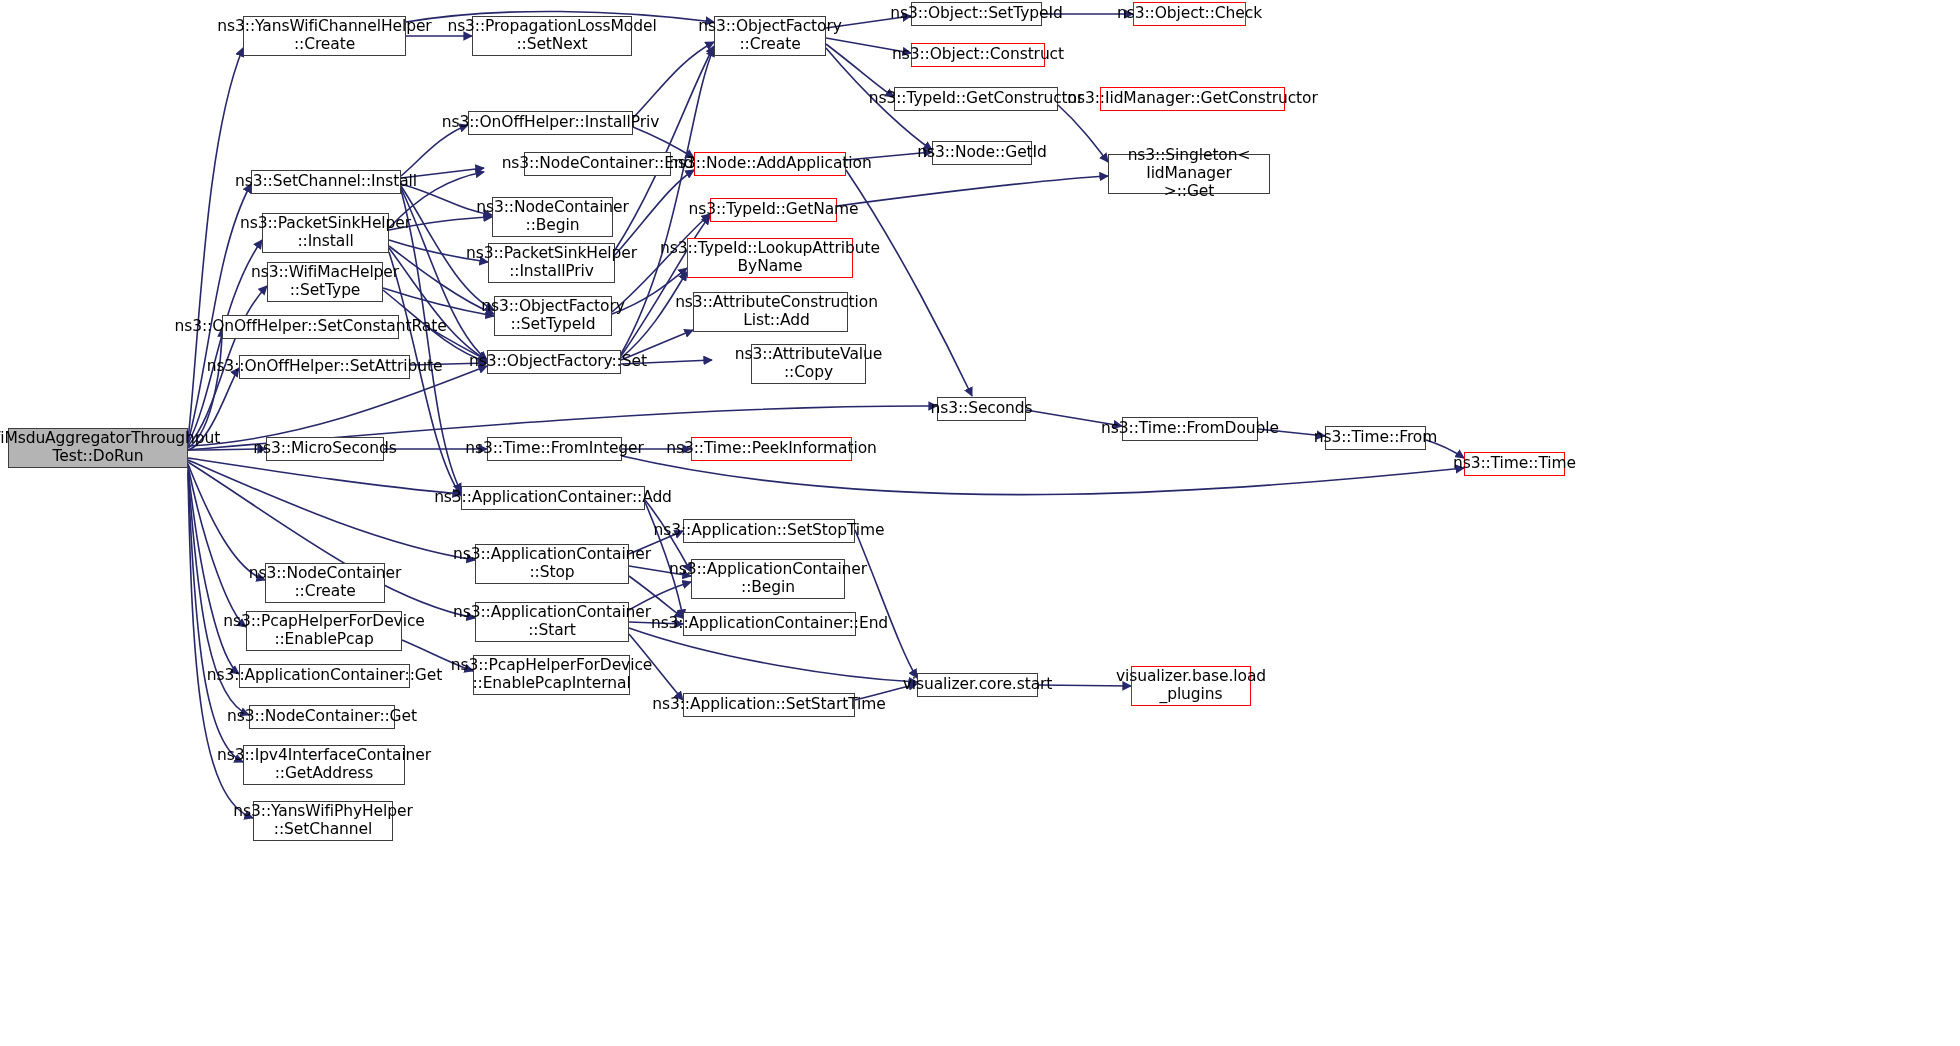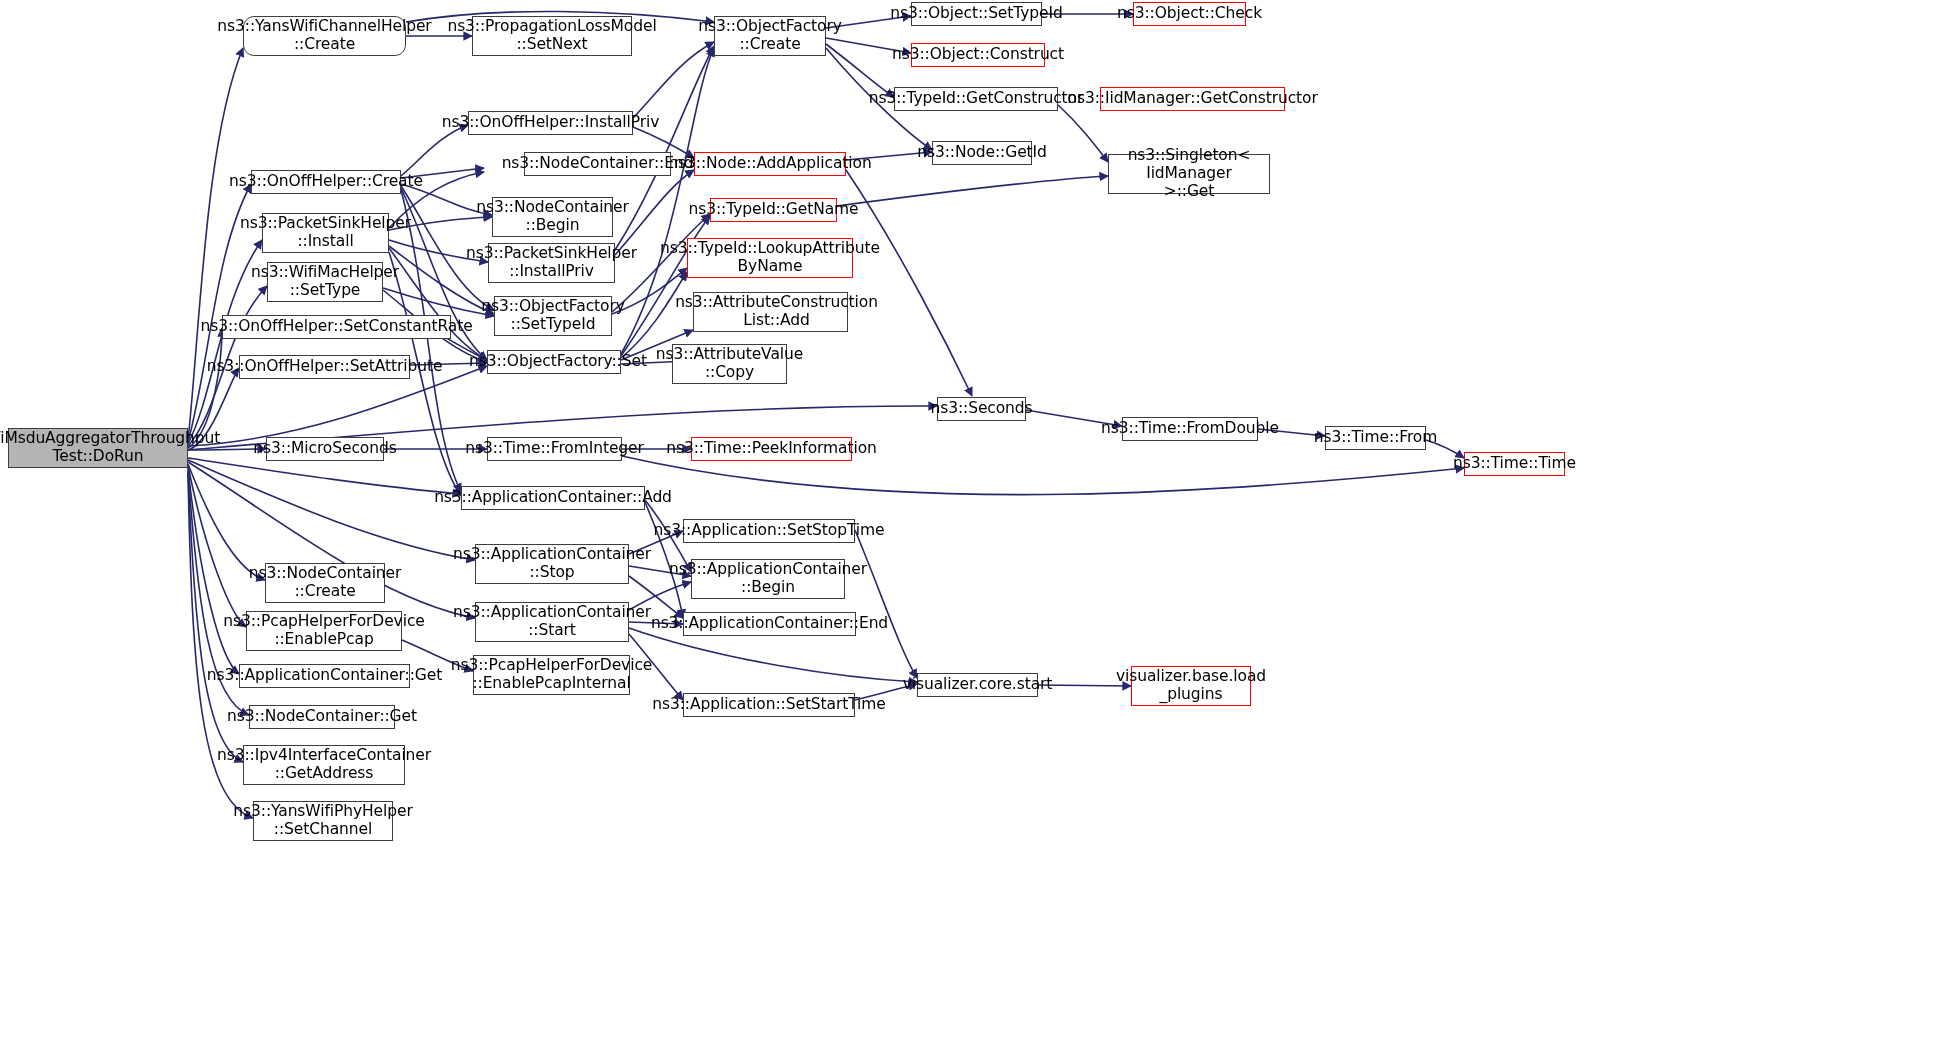--- a/index.html
+++ b/index.html
@@ -132,55 +132,55 @@
         <path d="M629,634 C655,665 670,685 683,700" marker-end="url(#arrow)"></path>
         <path d="M629,628 C720,660 840,678 917,682" marker-end="url(#arrow)"></path>
         <path d="M402,640 C430,652 455,665 473,671" marker-end="url(#arrow)"></path>
         <path d="M855,530 C880,590 900,650 917,678" marker-end="url(#arrow)"></path>
         <path d="M855,700 C880,694 900,688 917,684" marker-end="url(#arrow)"></path>
         <path d="M1038,685 L1131,686" marker-end="url(#arrow)"></path>
       </g>
   </svg>
 <div class="node root" style="left: 8px; top: 428px; width: 180px; height: 40px;">WifiMsduAggregatorThroughput
 Test::DoRun</div>
-    <div class="node" style="left: 243px; top: 16px; width: 163px; height: 40px; border-radius: 11px;">ns3::YansWifiChannelHelper
+    <div class="node" style="left: 243px; top: 16px; width: 163px; height: 40px;">ns3::YansWifiChannelHelper
 ::Create</div>
     <div class="node" style="left: 472px; top: 16px; width: 160px; height: 40px;">ns3::PropagationLossModel
 ::SetNext</div>
     <div class="node" style="left: 714px; top: 16px; width: 112px; height: 40px;">ns3::ObjectFactory
 ::Create</div>
     <div class="node" style="left: 911px; top: 2px; width: 131px; height: 24px;">ns3::Object::SetTypeId</div>
     <div class="node red" style="left: 1133px; top: 2px; width: 113px; height: 24px;">ns3::Object::Check</div>
     <div class="node red" style="left: 911px; top: 43px; width: 134px; height: 24px;">ns3::Object::Construct</div>
     <div class="node" style="left: 894px; top: 87px; width: 164px; height: 24px;">ns3::TypeId::GetConstructor</div>
     <div class="node red" style="left: 1100px; top: 87px; width: 185px; height: 24px;">ns3::IidManager::GetConstructor</div>
     <div class="node" style="left: 468px; top: 111px; width: 165px; height: 24px;">ns3::OnOffHelper::InstallPriv</div>
     <div class="node" style="left: 932px; top: 141px; width: 100px; height: 24px;">ns3::Node::GetId</div>
     <div class="node red" style="left: 694px; top: 152px; width: 152px; height: 24px;">ns3::Node::AddApplication</div>
     <div class="node" style="left: 1108px; top: 154px; width: 162px; height: 40px;">ns3::Singleton&lt; IidManager
 &gt;::Get</div>
     <div class="node" style="left: 484px; top: 152px; width: 147px; height: 24px; margin-left: 40px;">ns3::NodeContainer::End</div>
-    <div class="node" style="left: 251px; top: 170px; width: 150px; height: 24px;">ns3::OnOffHelper::Create</div>
+    <div class="node" style="left: 251px; top: 170px; width: 150px; height: 24px;">ns3::SetChannel::Install</div>
     <div class="node" style="left: 492px; top: 197px; width: 121px; height: 40px;">ns3::NodeContainer
 ::Begin</div>
     <div class="node red" style="left: 710px; top: 198px; width: 127px; height: 24px;">ns3::TypeId::GetName</div>
     <div class="node" style="left: 262px; top: 213px; width: 127px; height: 40px;">ns3::PacketSinkHelper
 ::Install</div>
     <div class="node red" style="left: 687px; top: 238px; width: 166px; height: 40px;">ns3::TypeId::LookupAttribute
 ByName</div>
     <div class="node" style="left: 488px; top: 243px; width: 127px; height: 40px;">ns3::PacketSinkHelper
 ::InstallPriv</div>
     <div class="node" style="left: 267px; top: 262px; width: 116px; height: 40px;">ns3::WifiMacHelper
 ::SetType</div>
     <div class="node" style="left: 693px; top: 292px; width: 155px; height: 40px; padding-left: 16px;">ns3::AttributeConstruction
 List::Add</div>
     <div class="node" style="left: 494px; top: 296px; width: 118px; height: 40px;">ns3::ObjectFactory
 ::SetTypeId</div>
-    <div class="node" style="left: 222px; top: 315px; width: 229px; height: 24px;">ns3::OnOffHelper::SetConstantRate</div>
-    <div class="node" style="left: 672px; top: 344px; width: 115px; height: 40px;">ns3::AttributeValue
+    <div class="node" style="left: 222px; top: 315px; width: 177px; height: 24px;">ns3::OnOffHelper::SetConstantRate</div>
+    <div class="node" style="left: 751px; top: 344px; width: 115px; height: 40px;">ns3::AttributeValue
 ::Copy</div>
     <div class="node" style="left: 239px; top: 355px; width: 171px; height: 24px;">ns3::OnOffHelper::SetAttribute</div>
     <div class="node" style="left: 487px; top: 350px; width: 134px; height: 24px; padding-left: 12px;">ns3::ObjectFactory::Set</div>
     <div class="node" style="left: 937px; top: 397px; width: 89px; height: 24px;">ns3::Seconds</div>
     <div class="node" style="left: 1122px; top: 417px; width: 136px; height: 24px;">ns3::Time::FromDouble</div>
     <div class="node" style="left: 1325px; top: 426px; width: 101px; height: 24px;">ns3::Time::From</div>
     <div class="node" style="left: 266px; top: 437px; width: 118px; height: 24px;">ns3::MicroSeconds</div>
     <div class="node" style="left: 487px; top: 437px; width: 135px; height: 24px;">ns3::Time::FromInteger</div>
     <div class="node red" style="left: 691px; top: 437px; width: 161px; height: 24px;">ns3::Time::PeekInformation</div>
     <div class="node red" style="left: 1464px; top: 452px; width: 101px; height: 24px;">ns3::Time::Time</div>

